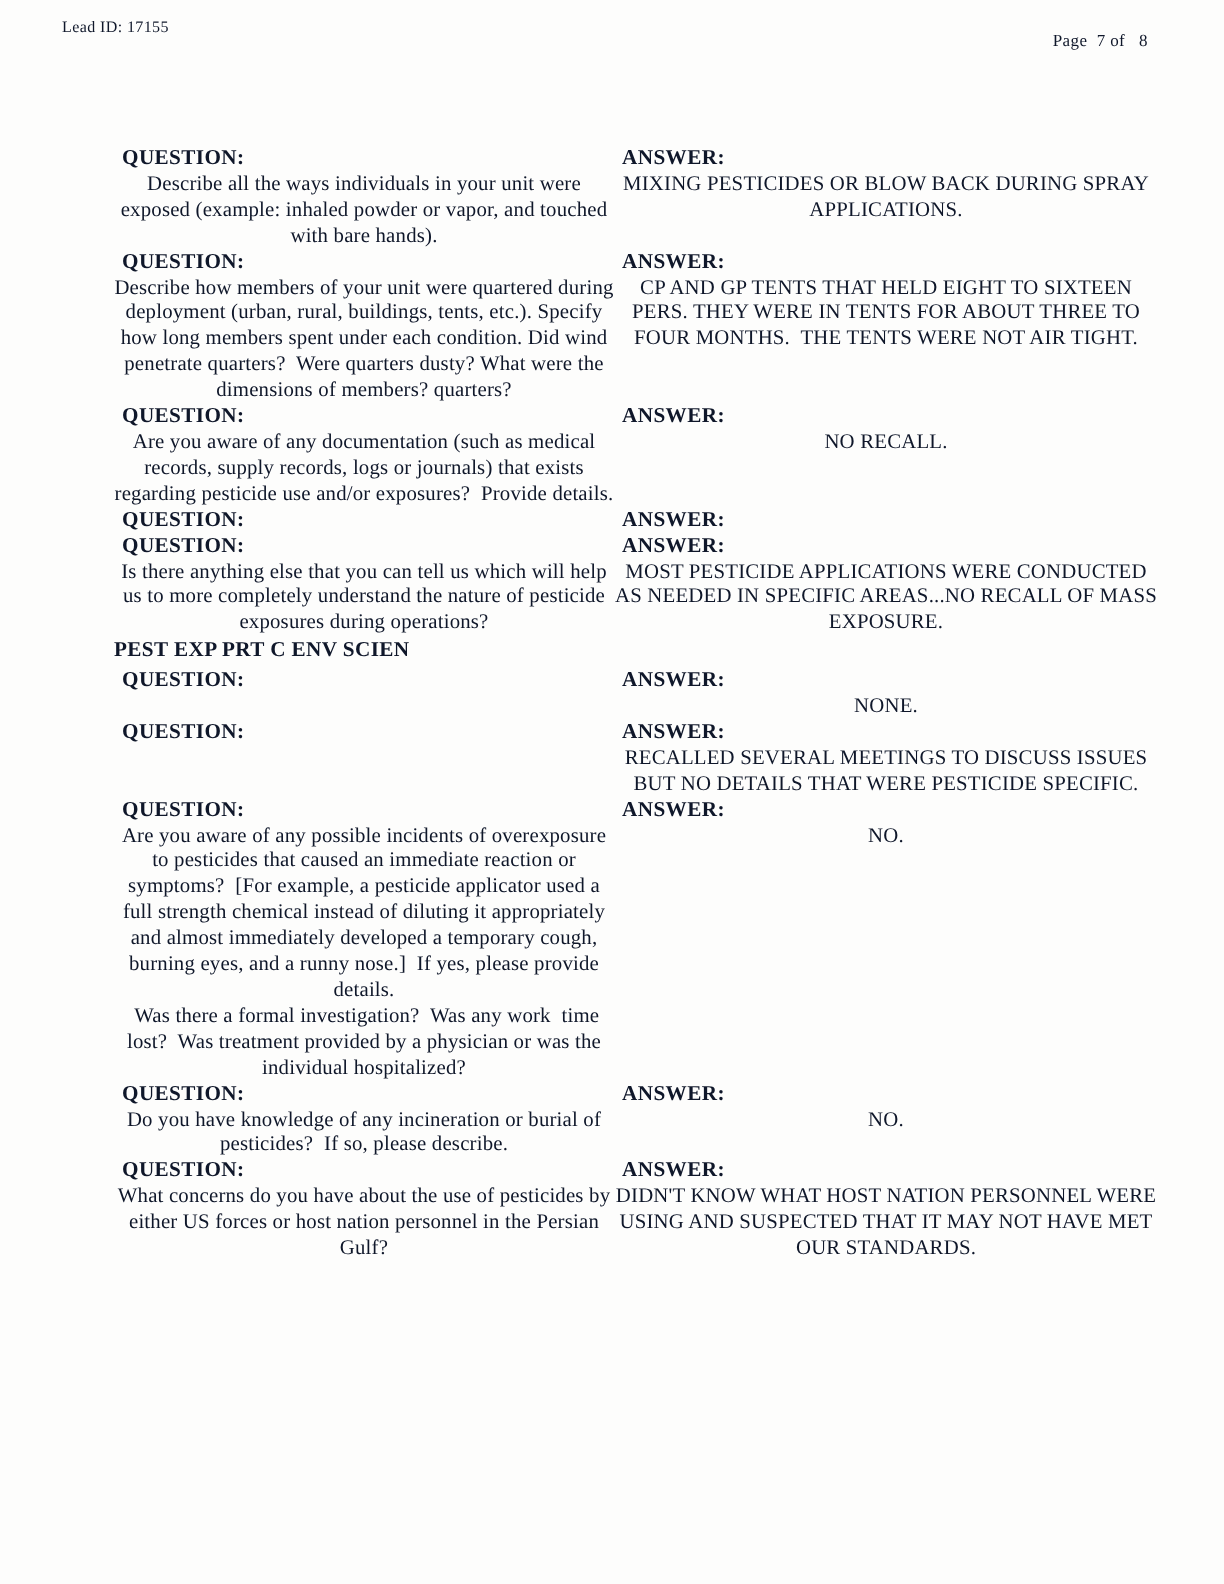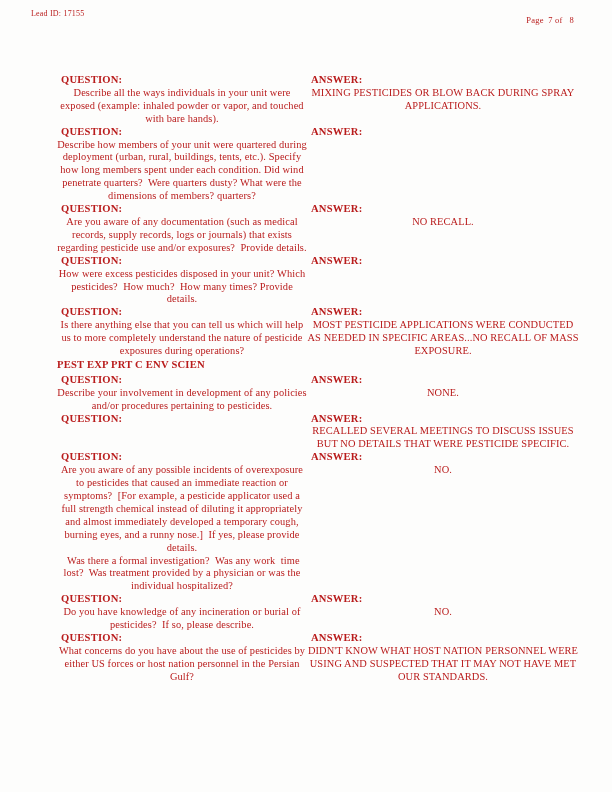--- a/index.html
+++ b/index.html
@@ -6,21 +6,21 @@
     margin: 0;
     padding: 0;
     background: #ffffff;
   }
   .page {
     position: relative;
     width: 612px;
     height: 792px;
     background: #fdfdfc;
     font-family: "Liberation Serif", "DejaVu Serif", serif;
-    color: #b91c1c;
+    color: #0f172a;
     overflow: hidden;
   }
   .lead-id {
     position: absolute;
     top: 9px;
     left: 31px;
     font-size: 8px;
     letter-spacing: 0.2px;
     white-space: pre;
   }
@@ -89,38 +89,38 @@
     </div>
   </div>
 
   <div class="qa-row">
     <div class="q-cell">
       <div class="head">QUESTION:</div>
       <div class="body-text q-text">Describe how members of your unit were quartered during deployment (urban, rural, buildings, tents, etc.). Specify how long members spent under each condition. Did wind penetrate quarters?  Were quarters dusty? What were the dimensions of members? quarters?</div>
     </div>
     <div class="a-cell">
       <div class="head">ANSWER:</div>
+      <div class="body-text a-text">CP AND GP TENTS THAT HELD EIGHT TO SIXTEEN PERS. THEY WERE IN TENTS FOR ABOUT THREE TO FOUR MONTHS.  THE TENTS WERE NOT AIR TIGHT.</div>
     </div>
   </div>
 
   <div class="qa-row">
     <div class="q-cell">
       <div class="head">QUESTION:</div>
       <div class="body-text q-text">Are you aware of any documentation (such as medical records, supply records, logs or journals) that exists regarding pesticide use and/or exposures?  Provide details.</div>
     </div>
     <div class="a-cell">
       <div class="head">ANSWER:</div>
       <div class="body-text a-text">NO RECALL.</div>
     </div>
   </div>
 
   <div class="qa-row">
     <div class="q-cell">
       <div class="head">QUESTION:</div>
-      <div class="body-text q-text">How were excess pesticides disposed in your unit? Which pesticides?  How much?  How many times? Provide details.</div>
     </div>
     <div class="a-cell">
       <div class="head">ANSWER:</div>
     </div>
   </div>
 
   <div class="qa-row">
     <div class="q-cell">
       <div class="head">QUESTION:</div>
       <div class="body-text q-text">Is there anything else that you can tell us which will help us to more completely understand the nature of pesticide exposures during operations?</div>
@@ -129,21 +129,20 @@
       <div class="head">ANSWER:</div>
       <div class="body-text a-text">MOST PESTICIDE APPLICATIONS WERE CONDUCTED AS NEEDED IN SPECIFIC AREAS...NO RECALL OF MASS EXPOSURE.</div>
     </div>
   </div>
 
   <div class="section-heading">PEST EXP PRT C ENV SCIEN</div>
 
   <div class="qa-row">
     <div class="q-cell">
       <div class="head">QUESTION:</div>
-      <div class="body-text q-text">Describe your involvement in development of any policies and/or procedures pertaining to pesticides.</div>
     </div>
     <div class="a-cell">
       <div class="head">ANSWER:</div>
       <div class="body-text a-text">NONE.</div>
     </div>
   </div>
 
   <div class="qa-row">
     <div class="q-cell">
       <div class="head">QUESTION:</div>

